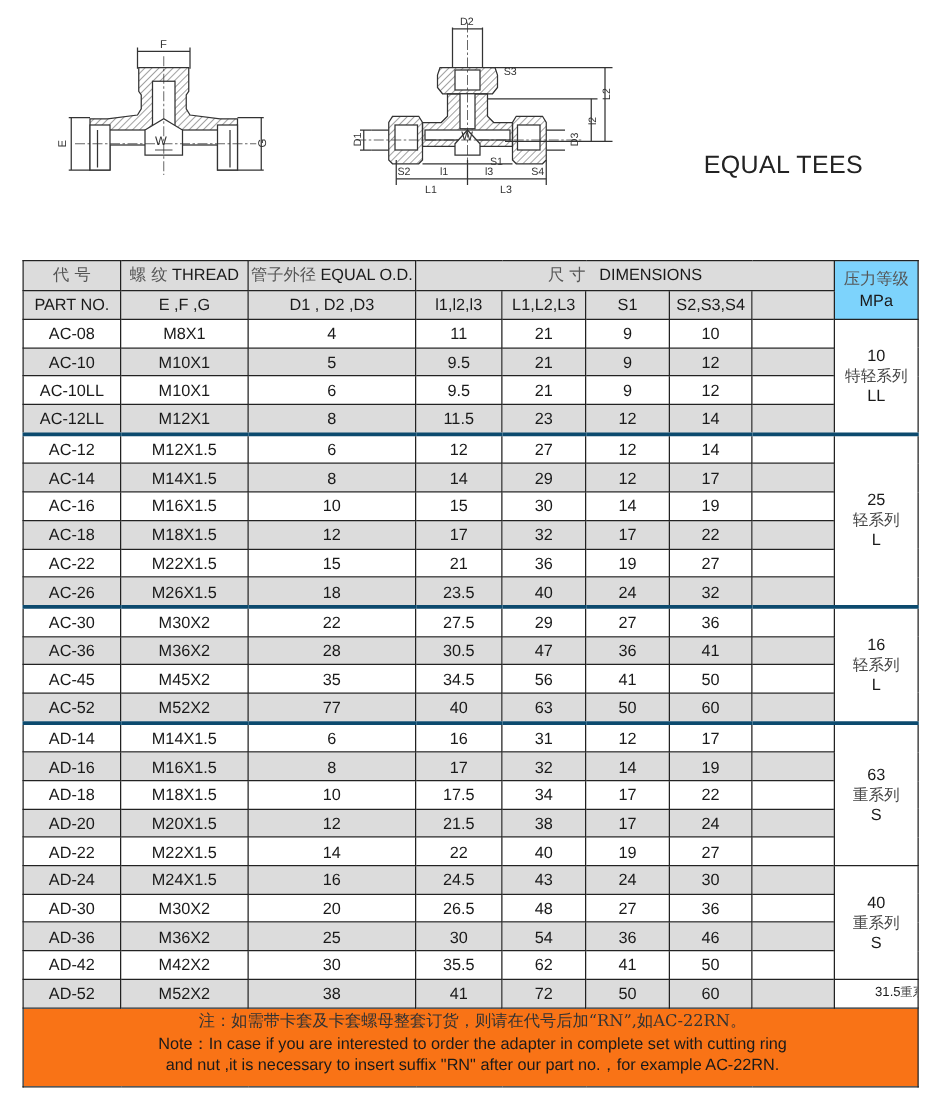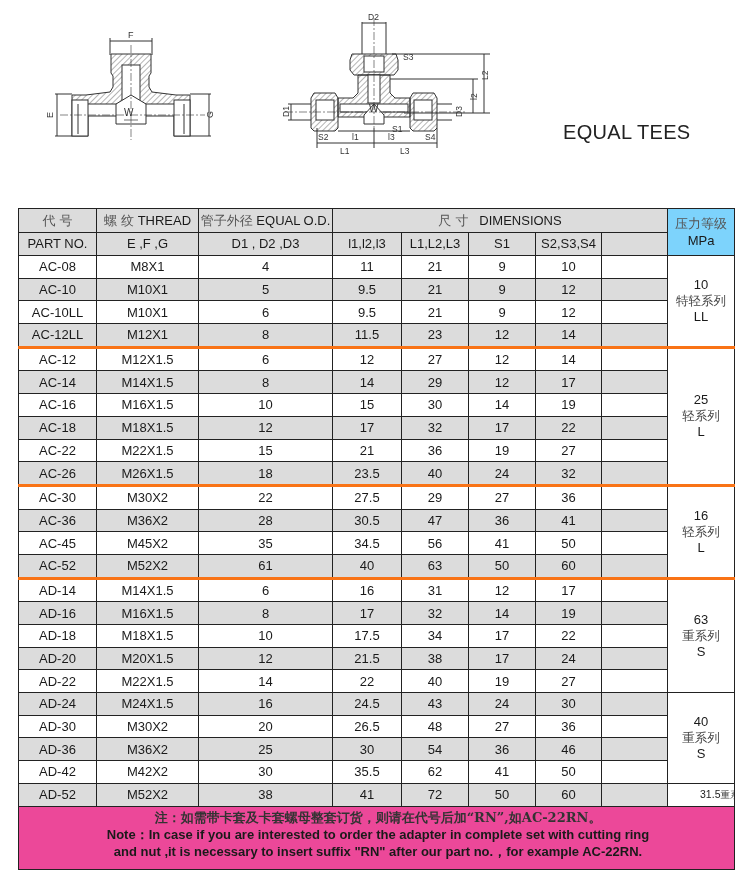--- a/index.html
+++ b/index.html
@@ -7,23 +7,23 @@
   .drawing{position:absolute;}
   .title{position:absolute;left:563px;top:121px;font-size:20px;letter-spacing:0.3px;color:#222;}
   table.spec{position:absolute;left:18px;top:208px;border-collapse:collapse;table-layout:fixed;width:716px;}
   table.spec td{border:1.5px solid #222;text-align:center;font-size:13px;padding:0;height:21.7px;line-height:21px;white-space:nowrap;overflow:hidden;}
   table.spec tr.hdr td{background:#dcdcdc;height:22.5px;margin-left:24px;}
   table.spec tr.g td.d{background:#dcdcdc;}
   table.spec tr.w td.d{background:#ffffff;}
   table.spec td.p{background:#ffffff;line-height:16px;font-size:13px;}
   table.spec td.p .cn{font-family:"DejaVu Serif",serif;font-size:12.5px;color:#444;}
   table.spec td.p.small{font-size:10.5px;padding-left:32px;}
-  table.spec tr.groupstart td{border-top:3px solid #f97316;}
+  table.spec tr.groupstart td{border-top:3px solid #0c4a6e;}
   .cn{font-family:"DejaVu Serif",serif;color:#555;}
-  td.note{text-align:left;padding:2px 0 0 3px !important;line-height:17px !important;height:60px !important;font-size:13px !important;vertical-align:top;background:#ec4899;font-weight:bold;}
+  td.note{text-align:left;padding:2px 0 0 3px !important;line-height:17px !important;height:60px !important;font-size:13px !important;vertical-align:top;background:#f97316;}
   td.note div{white-space:nowrap;}
 </style>
 </head>
 <body>
 
 <svg class="drawing" style="left:40px;top:20px;" width="190" height="130" viewBox="40 20 190 130">
   <defs>
     <pattern id="hatch" patternUnits="userSpaceOnUse" width="4" height="4" patternTransform="rotate(45)">
       <line x1="0" y1="0" x2="0" y2="4" stroke="#444" stroke-width="0.8"></line>
     </pattern>
@@ -300,21 +300,21 @@
         <td class="d">35</td>
         <td class="d">34.5</td>
         <td class="d">56</td>
         <td class="d">41</td>
         <td class="d">50</td>
         <td class="d"></td>
   </tr>
   <tr class="g">
     <td class="d">AC-52</td>
         <td class="d">M52X2</td>
-        <td class="d">61</td>
+        <td class="d">77</td>
         <td class="d">40</td>
         <td class="d">63</td>
         <td class="d">50</td>
         <td class="d">60</td>
         <td class="d"></td>
   </tr>
 
   <tr class="w groupstart">
     <td class="d">AD-14</td>
         <td class="d">M14X1.5</td>

